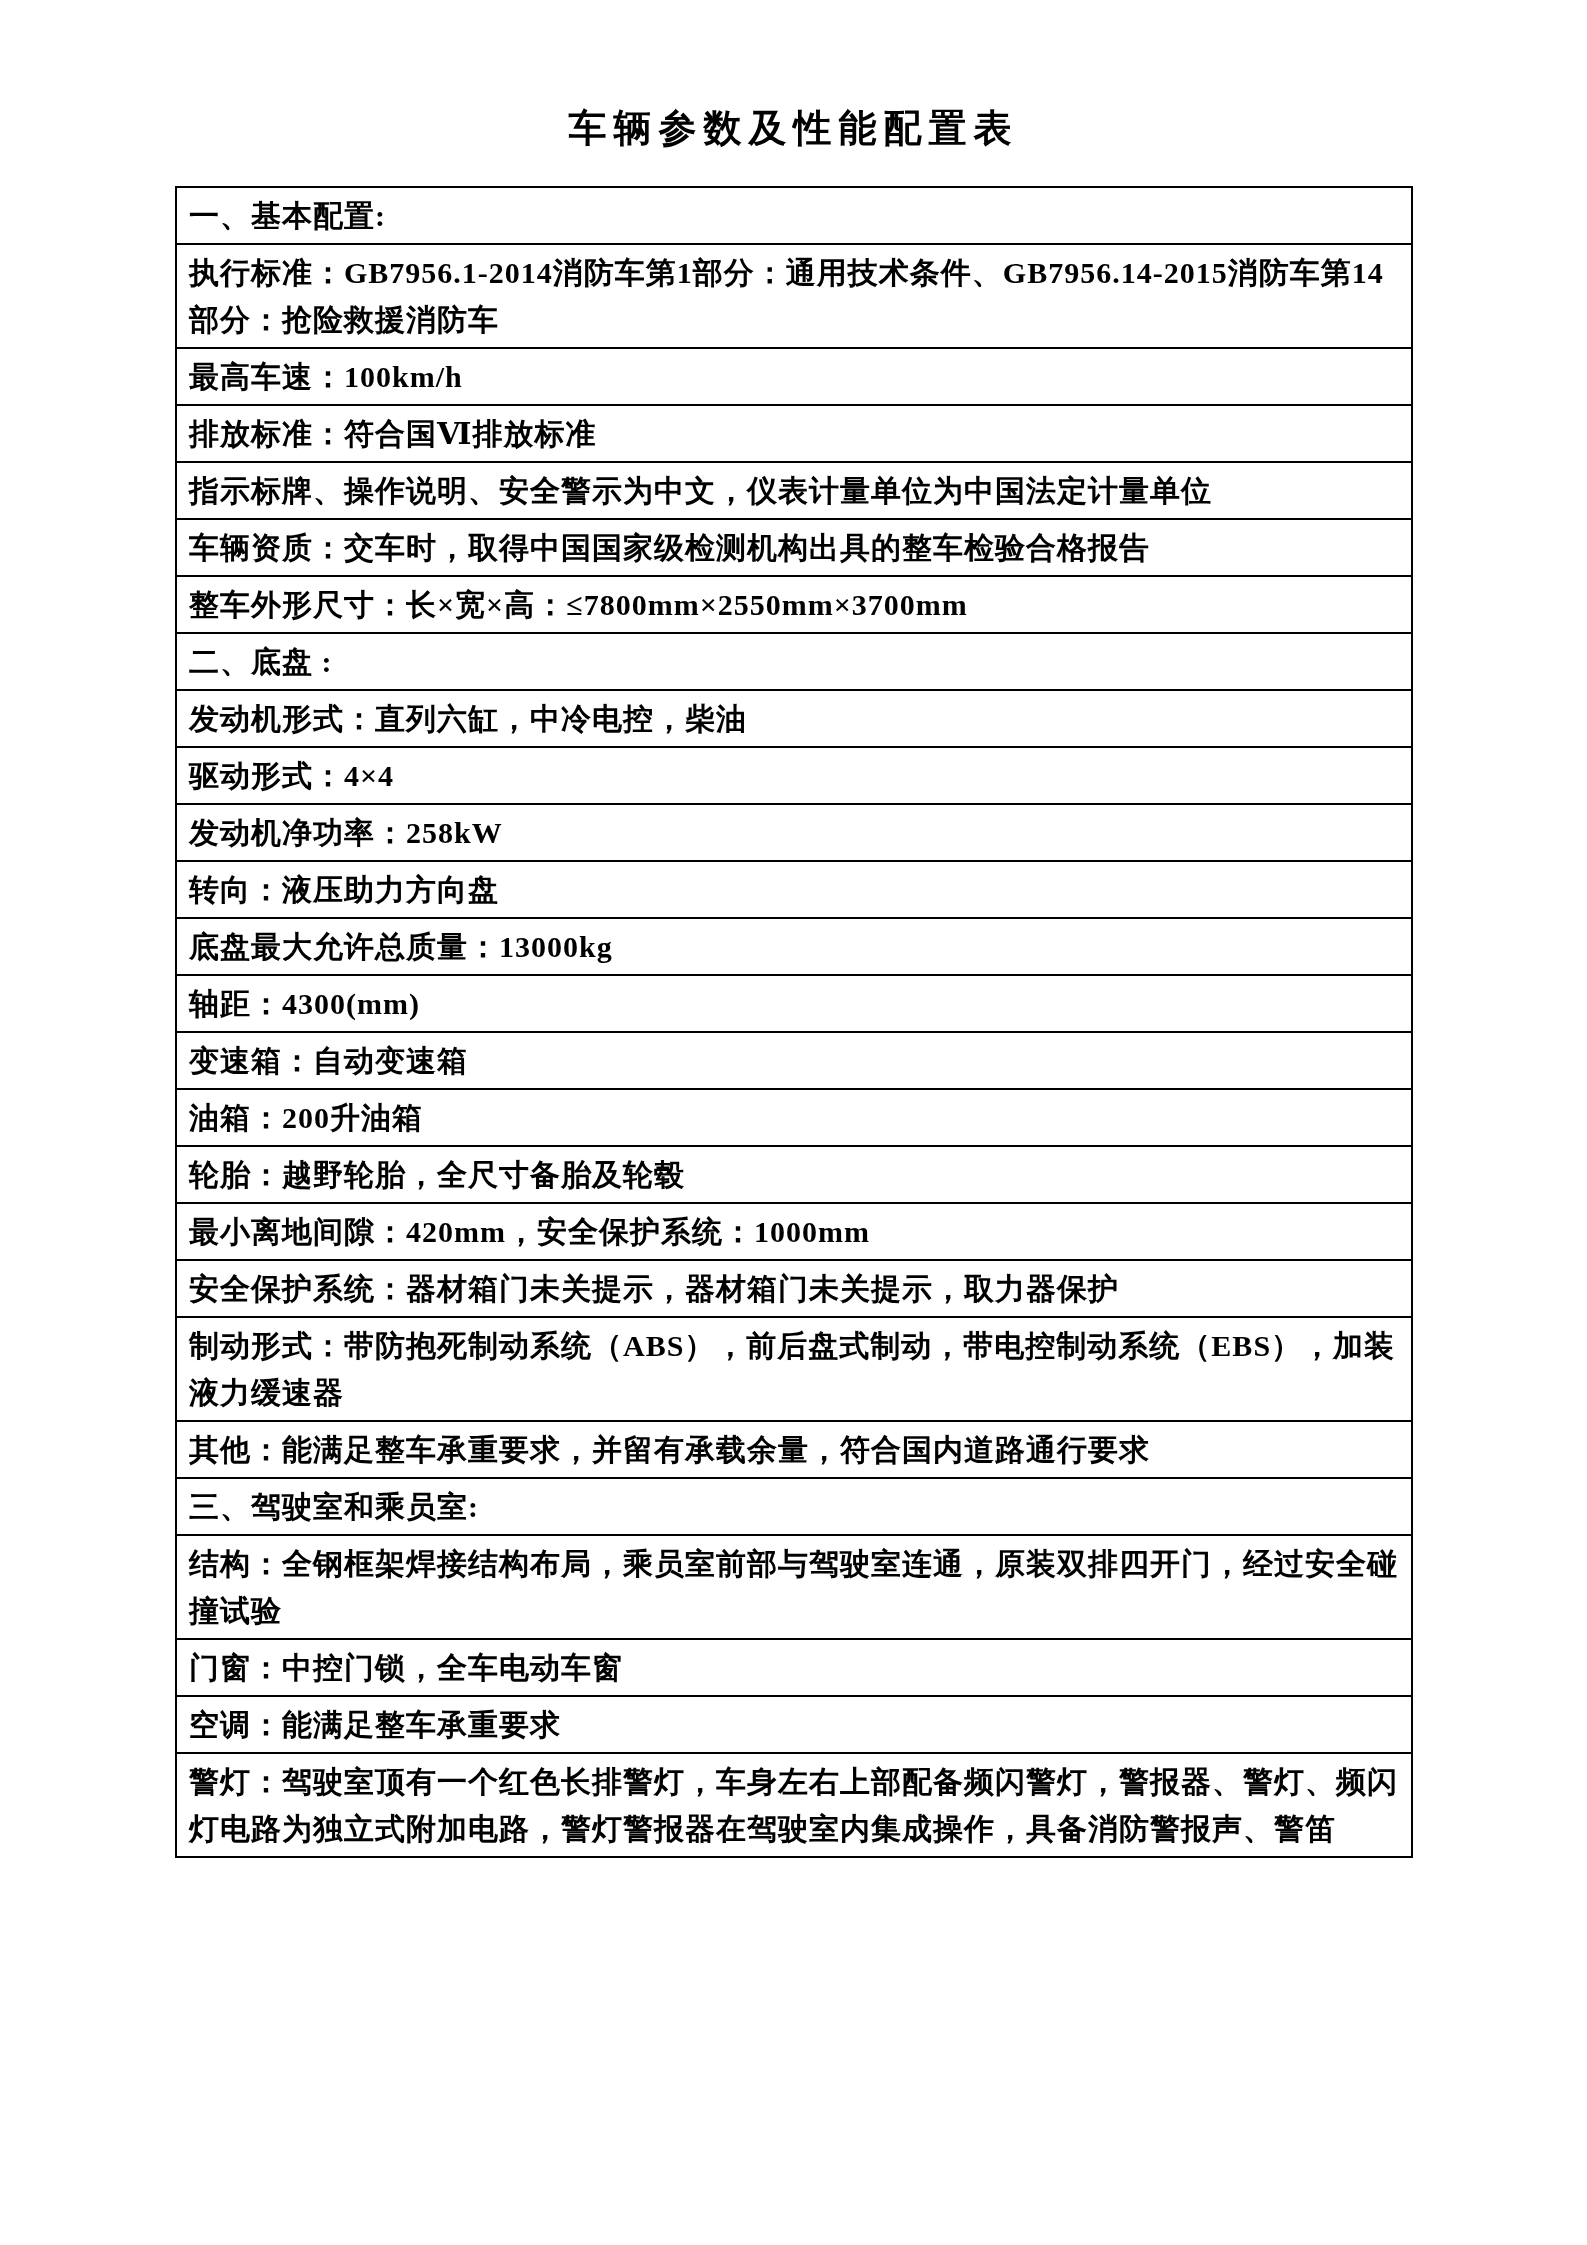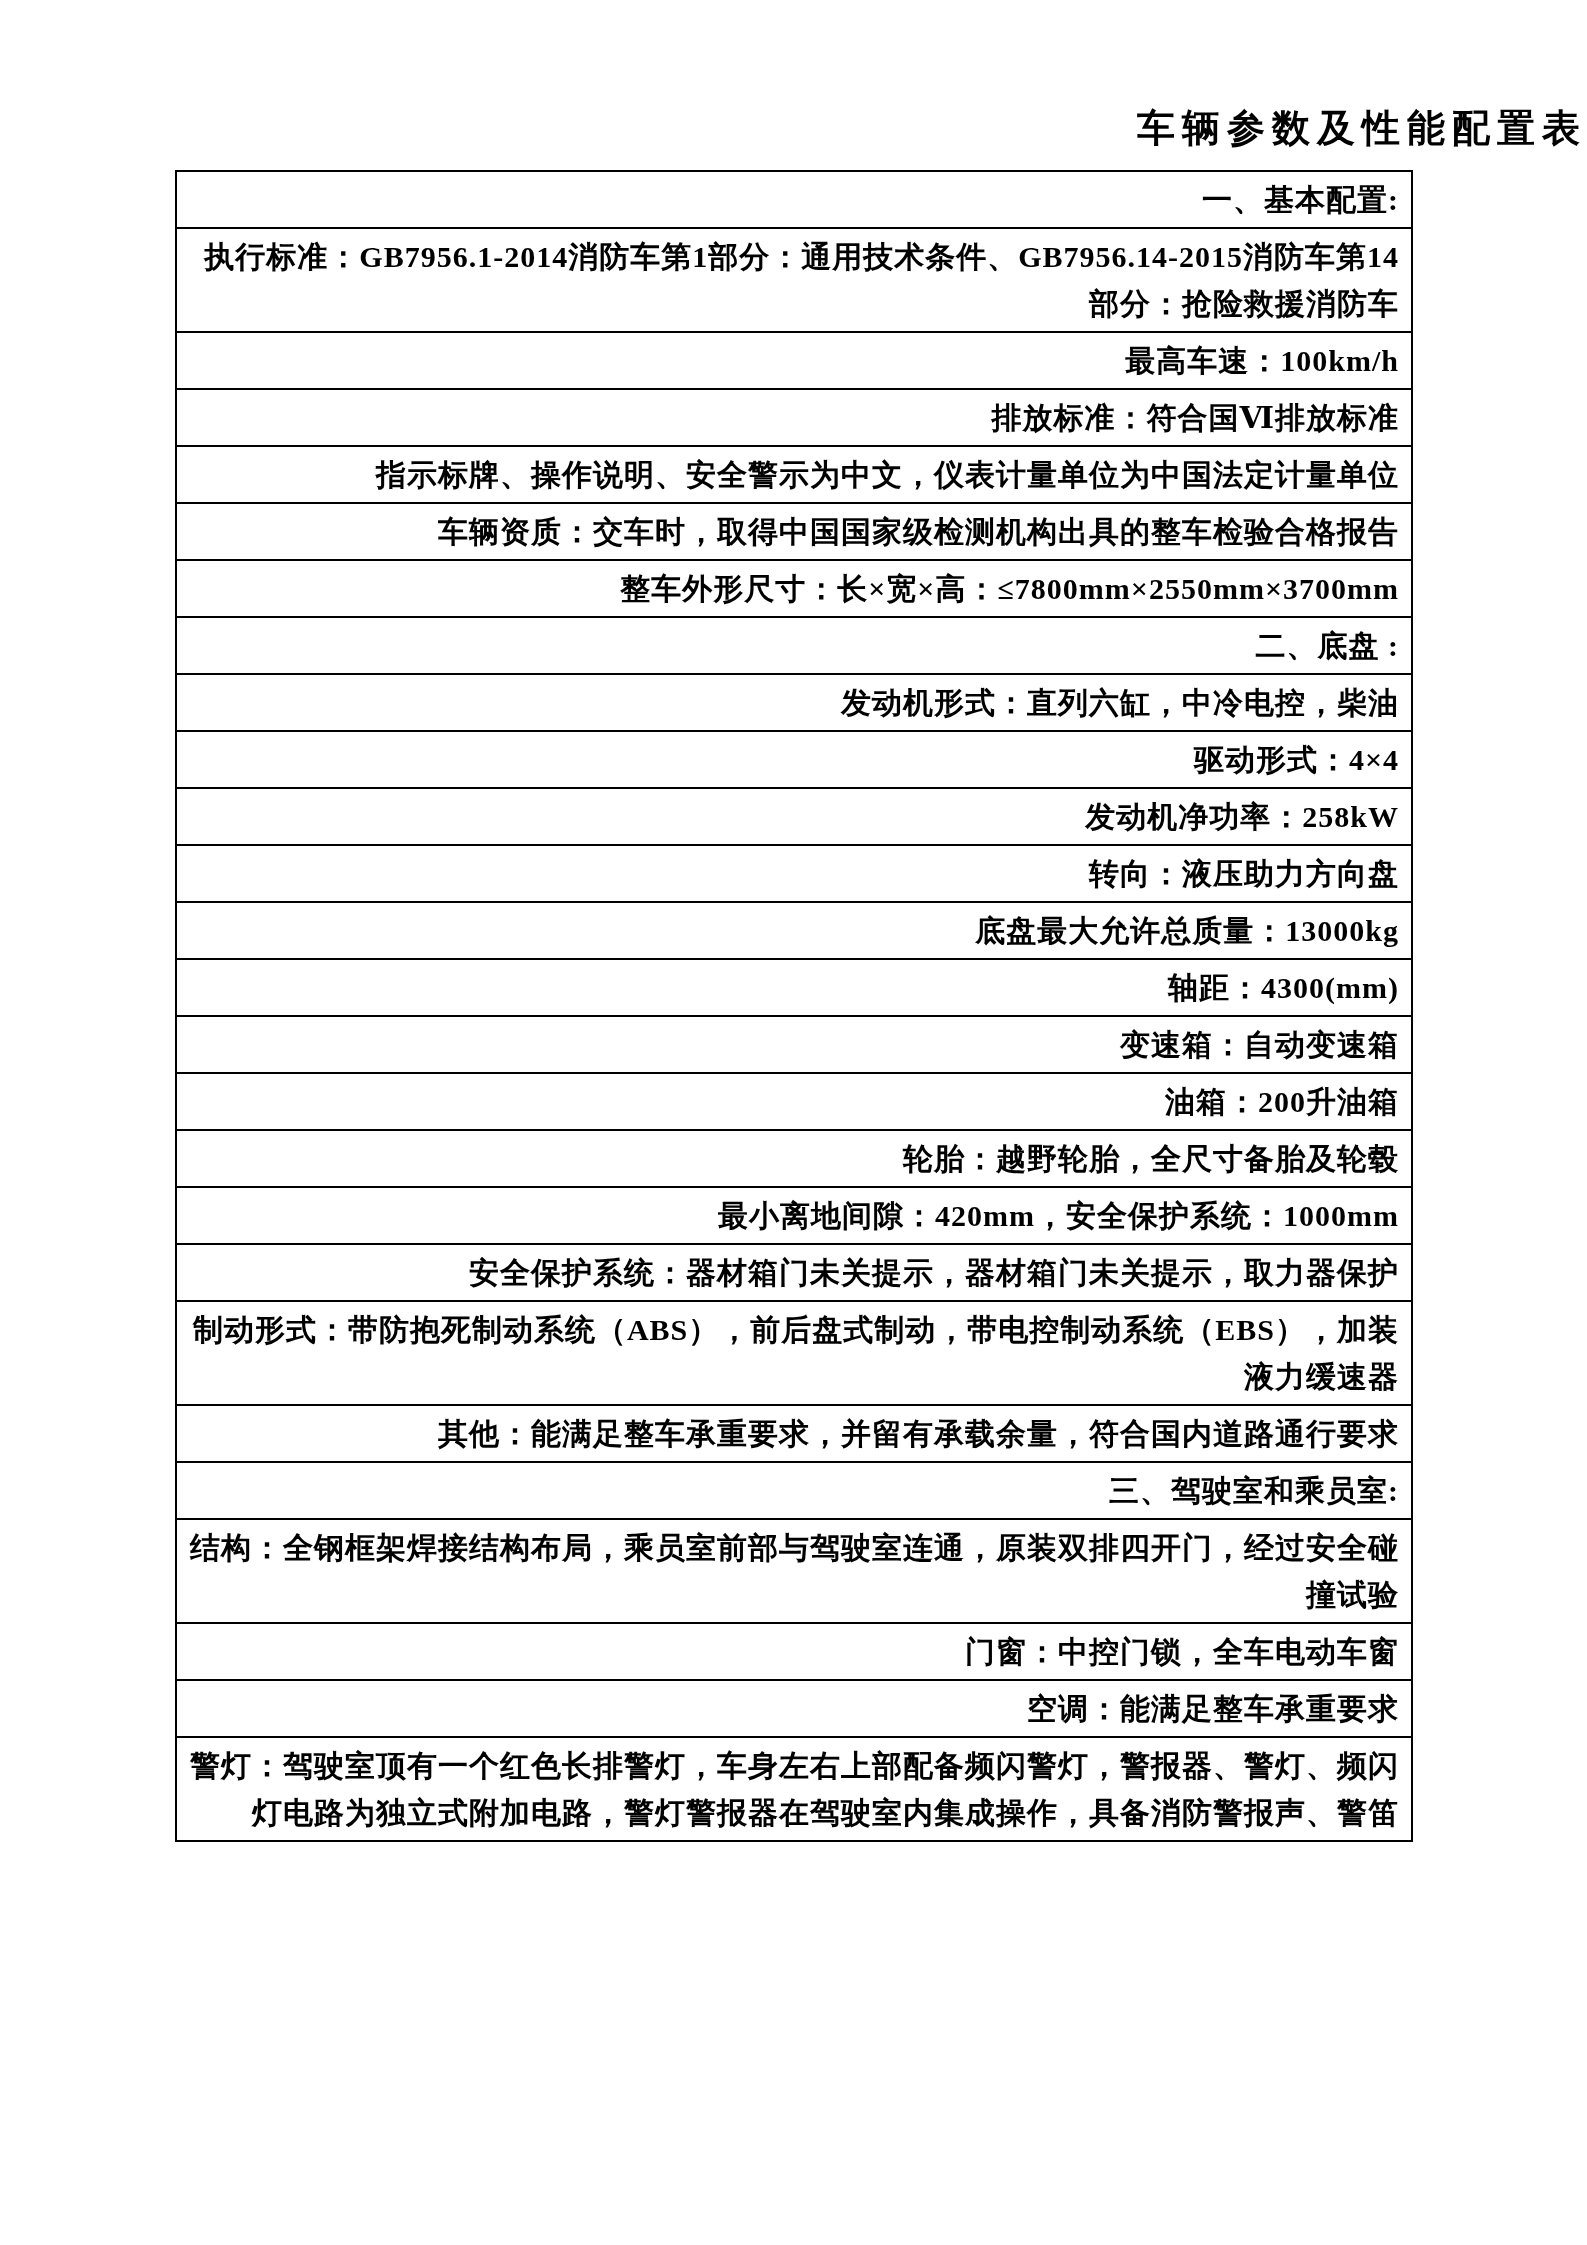--- a/index.html
+++ b/index.html
@@ -15,31 +15,30 @@
     overflow: hidden;
   }
   .page {
     width: 1587px;
     height: 2245px;
     box-sizing: border-box;
   }
   .doc-title {
     margin: 0;
     padding-top: 104px;
-    text-align: right;
+    text-align: center;
     font-size: 38px;
     line-height: 48px;
     font-weight: bold;
     letter-spacing: 7px;
   }
   .spec-table {
-    margin: 18px 174px 0 175px; 
+    margin: 34px 174px 0 175px; 
     border: 2px solid #000000;
     box-sizing: border-box;
-    text-align: right;
   }
   .row {
     font-size: 30px;
     line-height: 47px;
     font-weight: bold;
     letter-spacing: 1px;
     padding: 4px 12px;
     word-break: break-all;
   }
   .row + .row {

